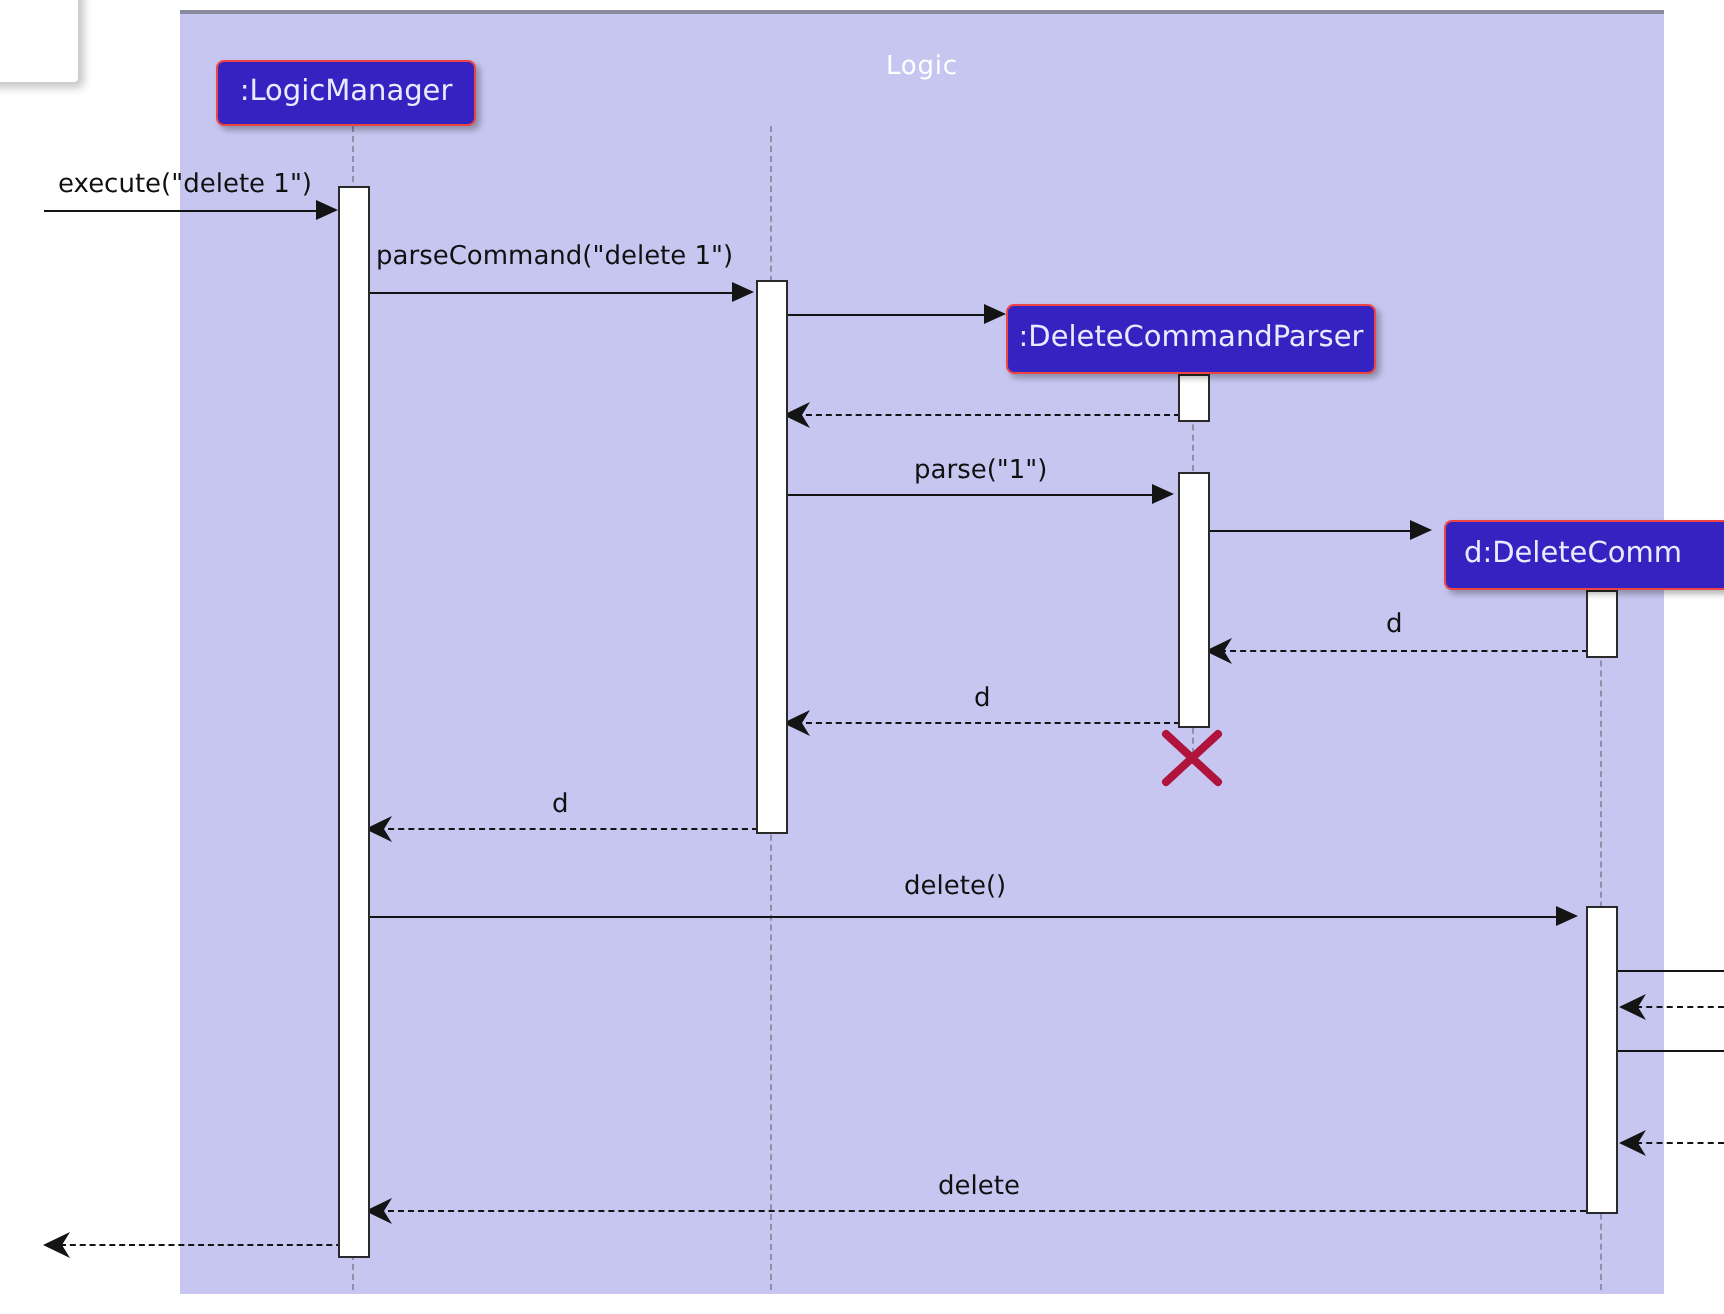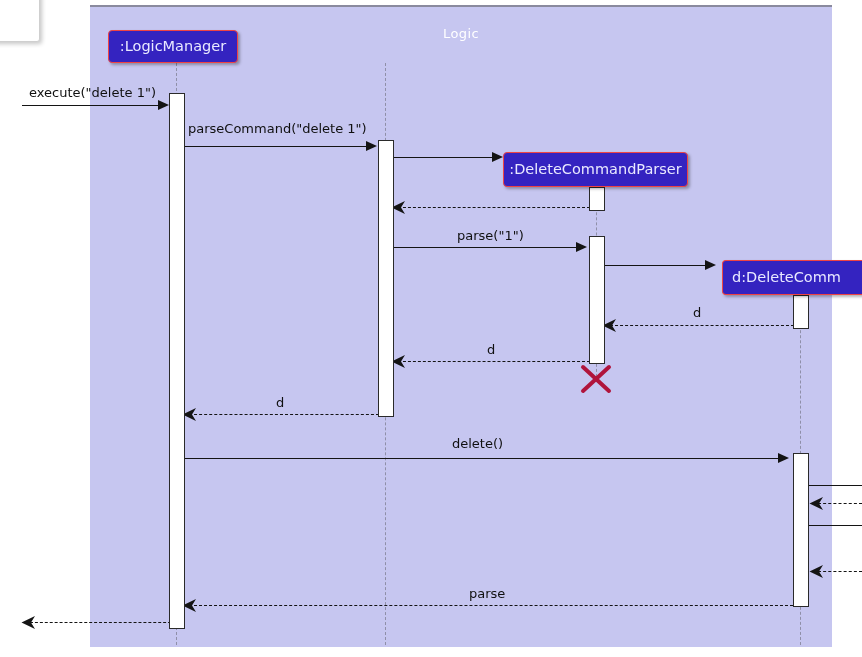--- a/index.html
+++ b/index.html
@@ -191,21 +191,21 @@
   </div>
 
   <div class="abs msg-line" style="left:807px;top:525px;width:55px;"></div>
   <div class="abs msg-line dashed" style="left:818px;top:571px;width:44px;"></div>
   <div class="abs arrow-open-l" style="left:808px;top:564px;">
     <svg width="16" height="15" viewBox="0 0 16 15">
       <path d="M1.5 7.5 L15 1 L11 7.5 L15 14 Z" fill="#141414"></path>
     </svg>
   </div>
 
-  <div class="abs msg-label" style="left:469px;top:587px;">parse</div>
+  <div class="abs msg-label" style="left:469px;top:587px;">delete</div>
   <div class="abs msg-line dashed" style="left:189px;top:605px;width:604px;"></div>
   <div class="abs arrow-open-l" style="left:181px;top:598px;">
     <svg width="16" height="15" viewBox="0 0 16 15">
       <path d="M1.5 7.5 L15 1 L11 7.5 L15 14 Z" fill="#141414"></path>
     </svg>
   </div>
 
   <div class="abs msg-line dashed" style="left:30px;top:622px;width:146px;"></div>
   <div class="abs arrow-open-l" style="left:20px;top:615px;">
     <svg width="16" height="15" viewBox="0 0 16 15">

